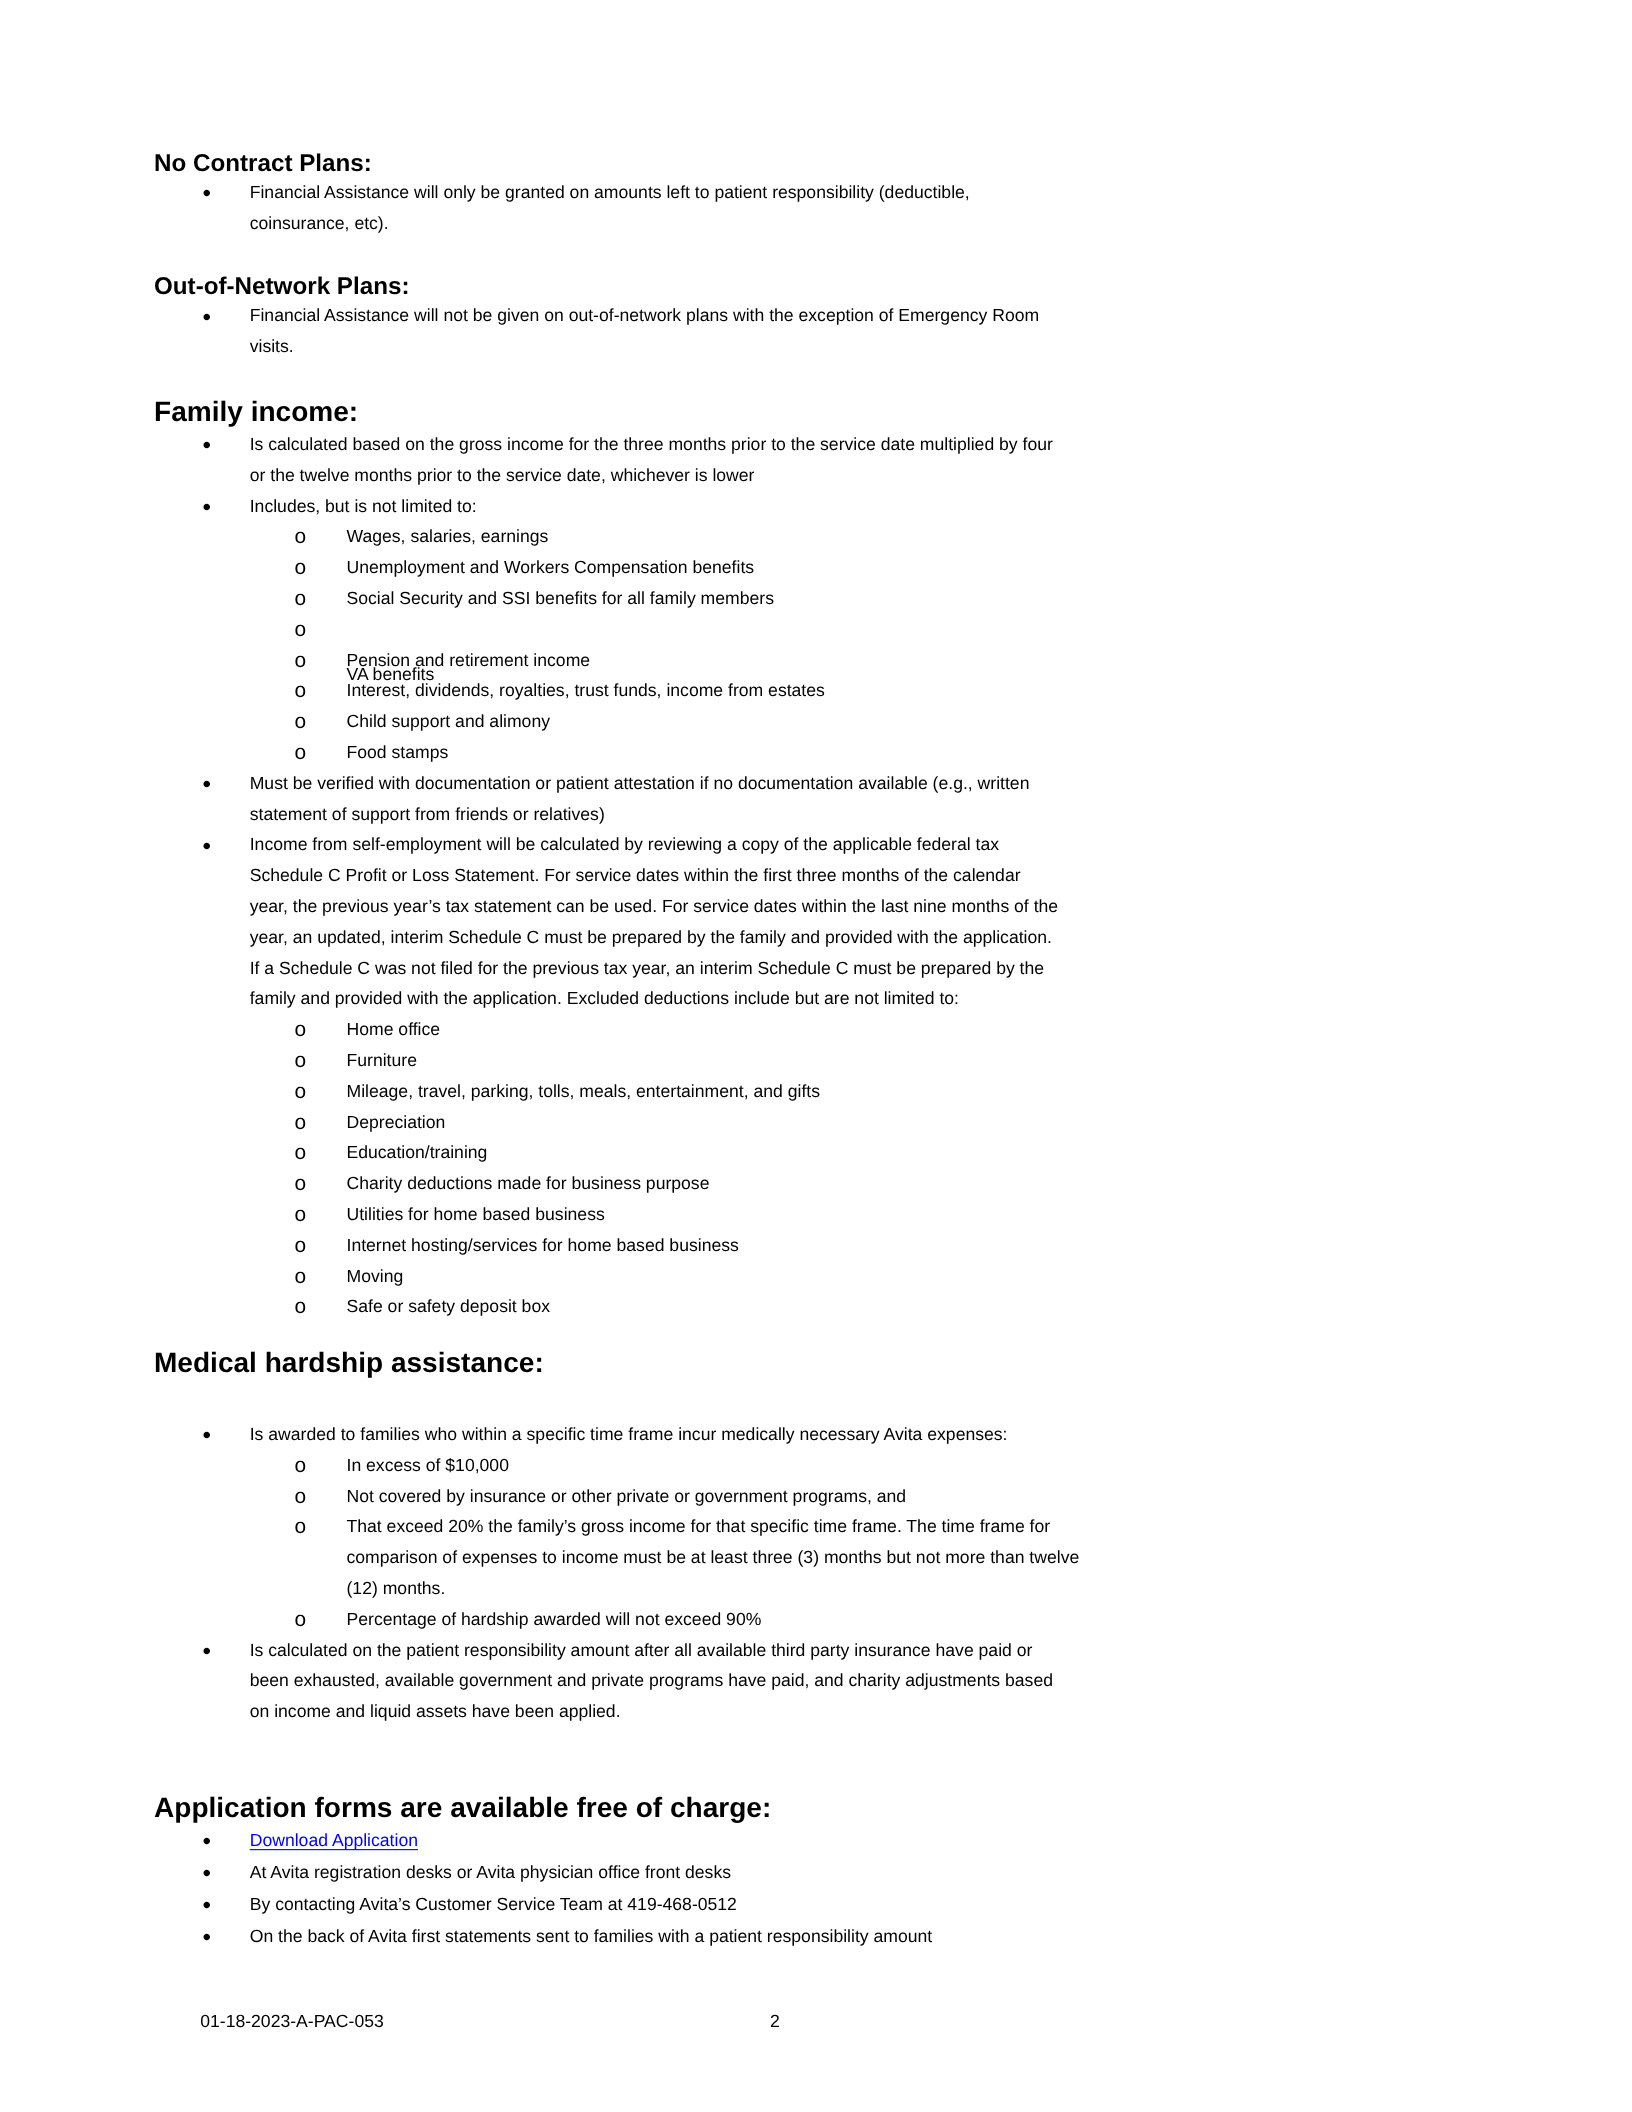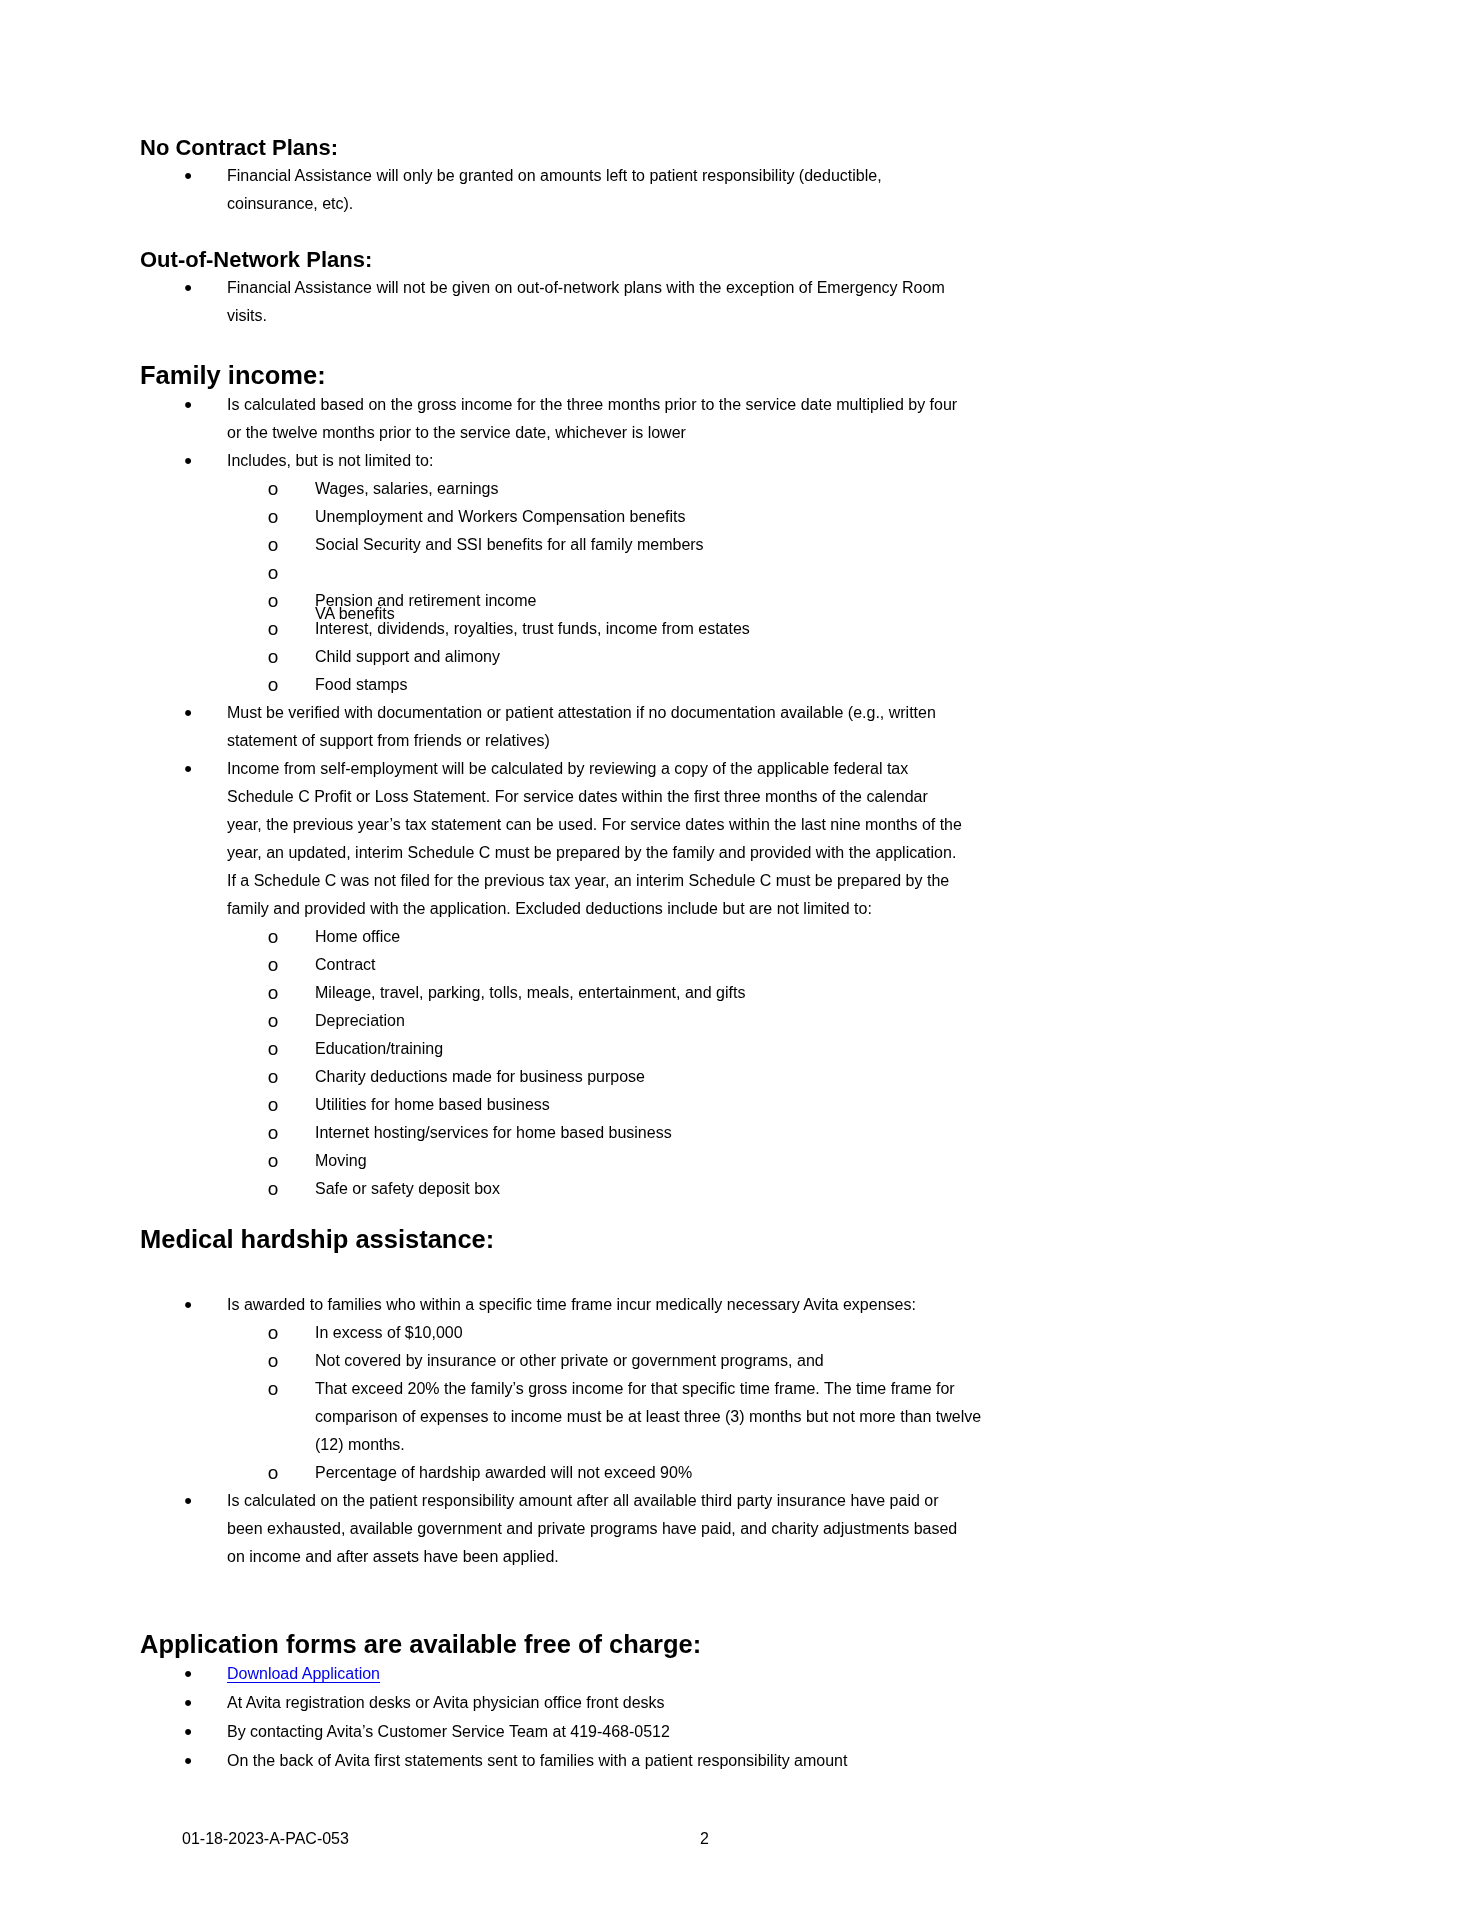--- a/index.html
+++ b/index.html
@@ -88,21 +88,21 @@
         <div class="ln" style="left: 227px; top: 839px;">year, an updated, interim Schedule C must be prepared by the family and provided with the application.</div>
         <div class="ln" style="left: 227px; top: 867px;">If a Schedule C was not filed for the previous tax year, an interim Schedule C must be prepared by the</div>
         <div class="ln" style="left: 227px; top: 895px;">family and provided with the application. Excluded deductions include but are not limited to:</div>
       </div>
       <div>
         <div class="sub-bullet" style="left: 263px; top: 923px;">o</div>
         <div class="ln" style="left: 315px; top: 923px;">Home office</div>
       </div>
       <div>
         <div class="sub-bullet" style="left: 263px; top: 951px;">o</div>
-        <div class="ln" style="left: 315px; top: 951px;">Contract</div>
+        <div class="ln" style="left: 315px; top: 951px;">Furniture</div>
       </div>
       <div>
         <div class="sub-bullet" style="left: 263px; top: 979px;">o</div>
         <div class="ln" style="left: 315px; top: 979px;">Mileage, travel, parking, tolls, meals, entertainment, and gifts</div>
       </div>
       <div>
         <div class="sub-bullet" style="left: 263px; top: 1007px;">o</div>
         <div class="ln" style="left: 315px; top: 1007px;">Depreciation</div>
       </div>
       <div>
@@ -151,21 +151,21 @@
         <div class="ln" style="left: 315px; top: 1431px;">(12) months.</div>
       </div>
       <div>
         <div class="sub-bullet" style="left: 263px; top: 1459px;">o</div>
         <div class="ln" style="left: 315px; top: 1459px;">Percentage of hardship awarded will not exceed 90%</div>
       </div>
       <div>
         <div class="bullet" style="left: 178px; top: 1487px;">•</div>
         <div class="ln" style="left: 227px; top: 1487px;">Is calculated on the patient responsibility amount after all available third party insurance have paid or</div>
         <div class="ln" style="left: 227px; top: 1515px;">been exhausted, available government and private programs have paid, and charity adjustments based</div>
-        <div class="ln" style="left: 227px; top: 1543px;">on income and after assets have been applied.</div>
+        <div class="ln" style="left: 227px; top: 1543px;">on income and liquid assets have been applied.</div>
       </div>
     </section>
     <section>
       <div class="h-large" style="left: 140px; top: 1629px;">Application forms are available free of charge:</div>
       <div>
         <div class="bullet" style="left: 178px; top: 1660px;">•</div>
         <div class="ln" style="left: 227px; top: 1660px;"><a class="link" href="#">Download Application</a></div>
       </div>
       <div>
         <div class="bullet" style="left: 178px; top: 1689px;">•</div>

